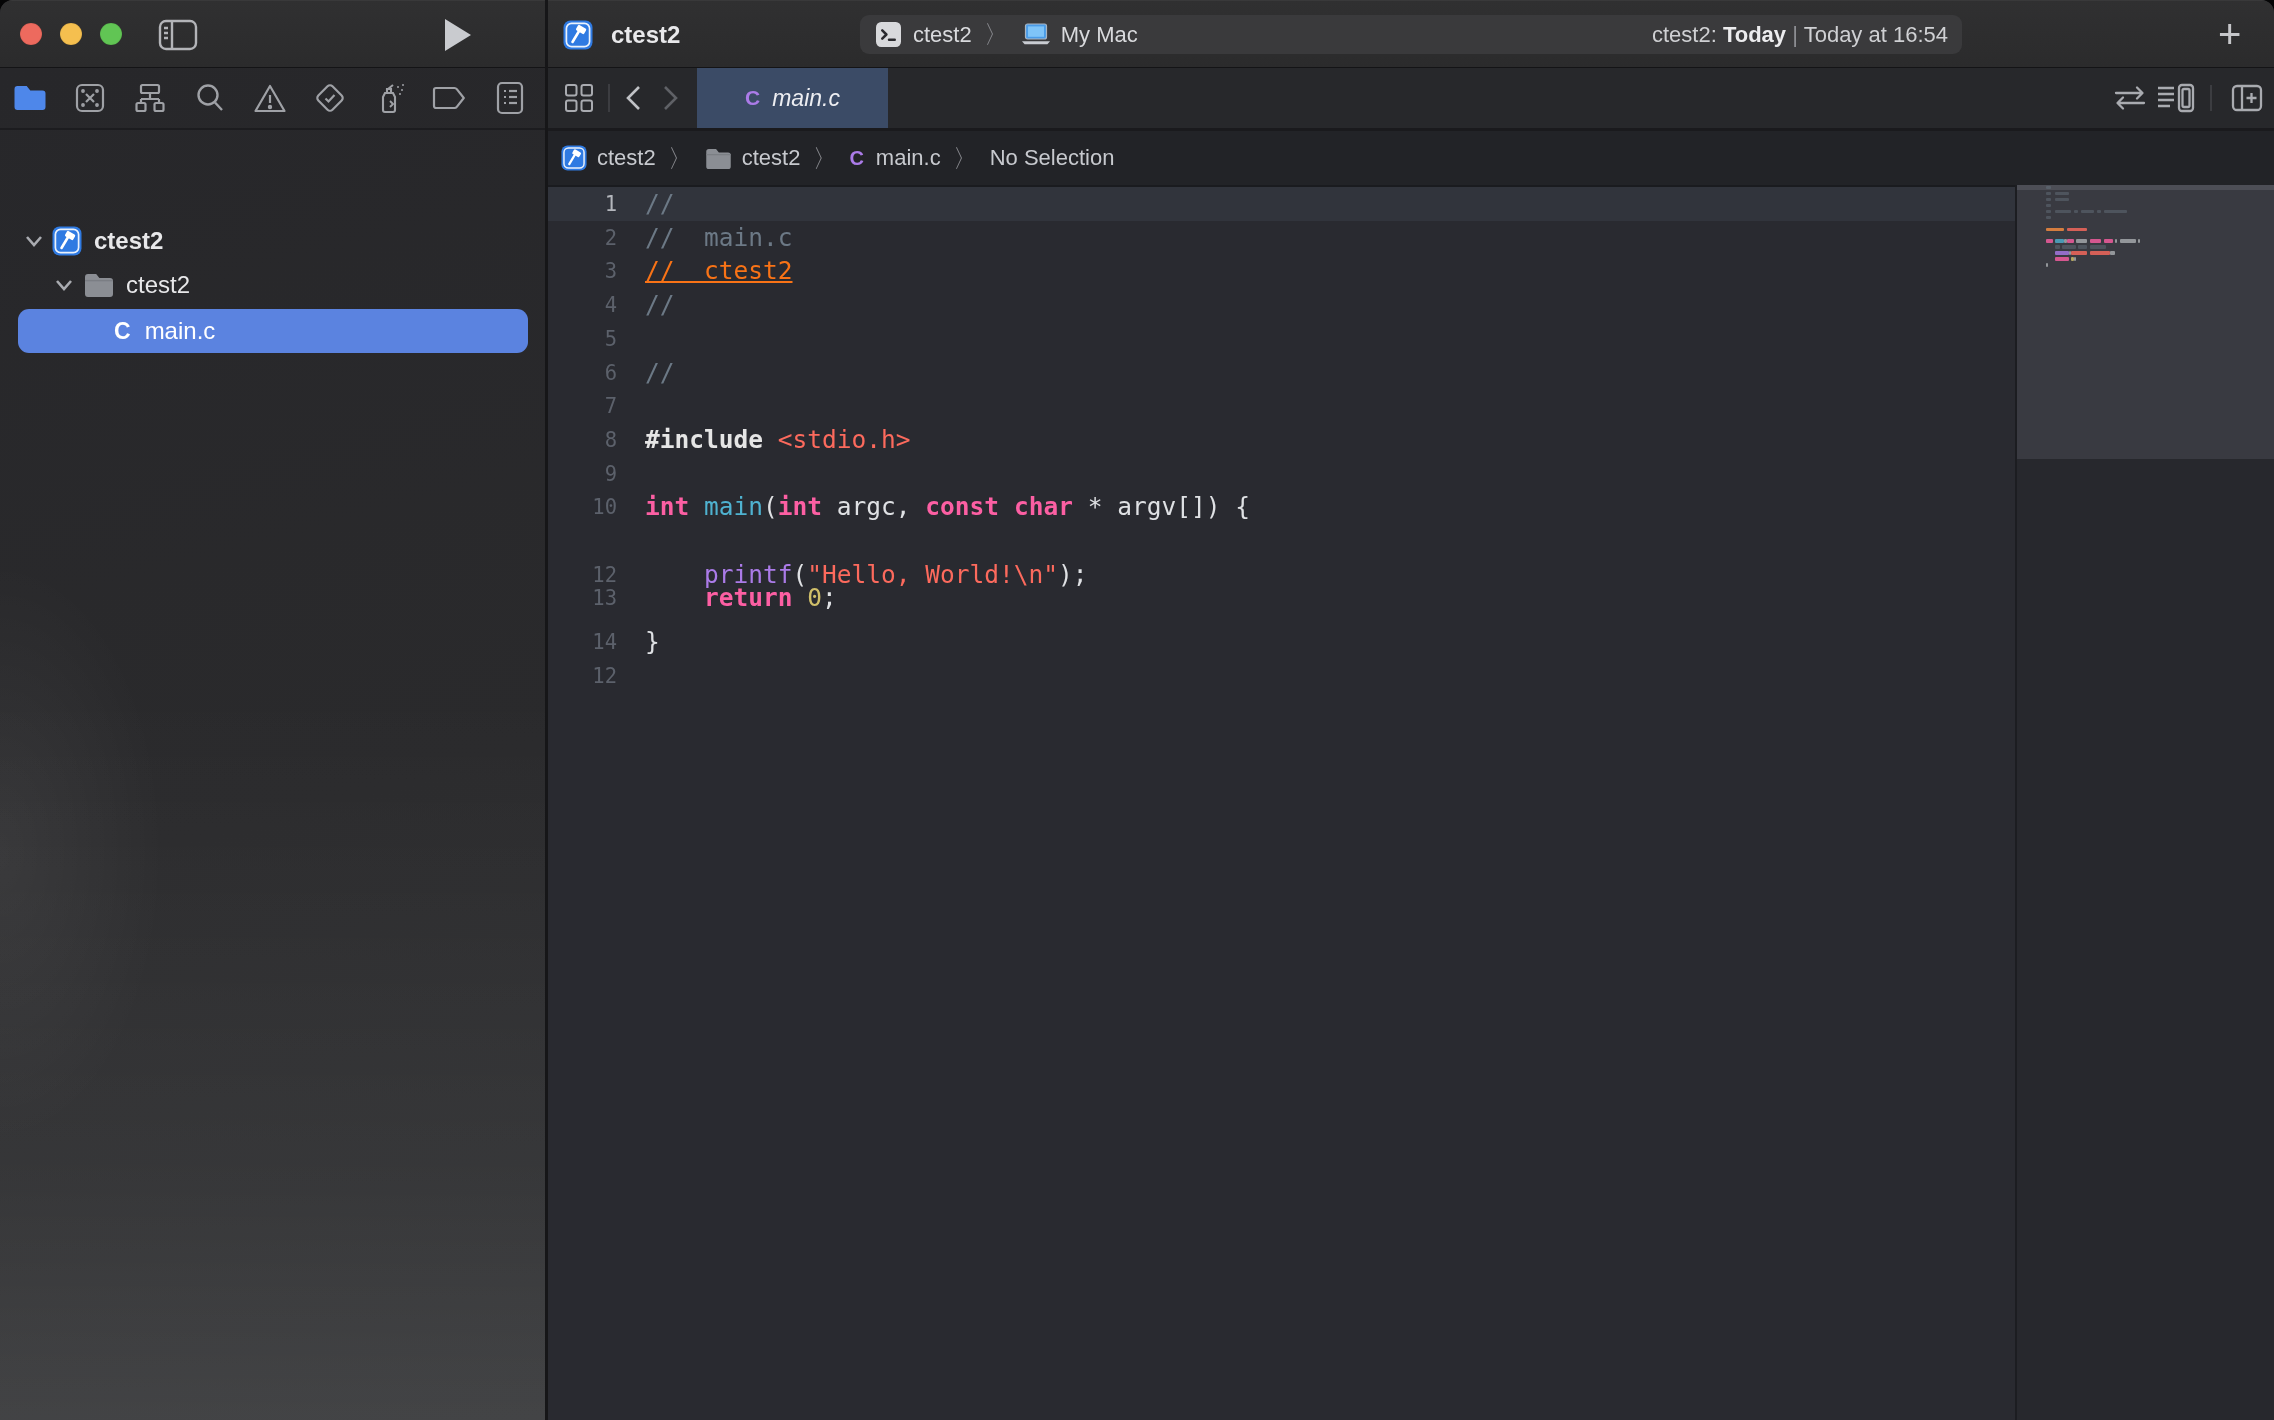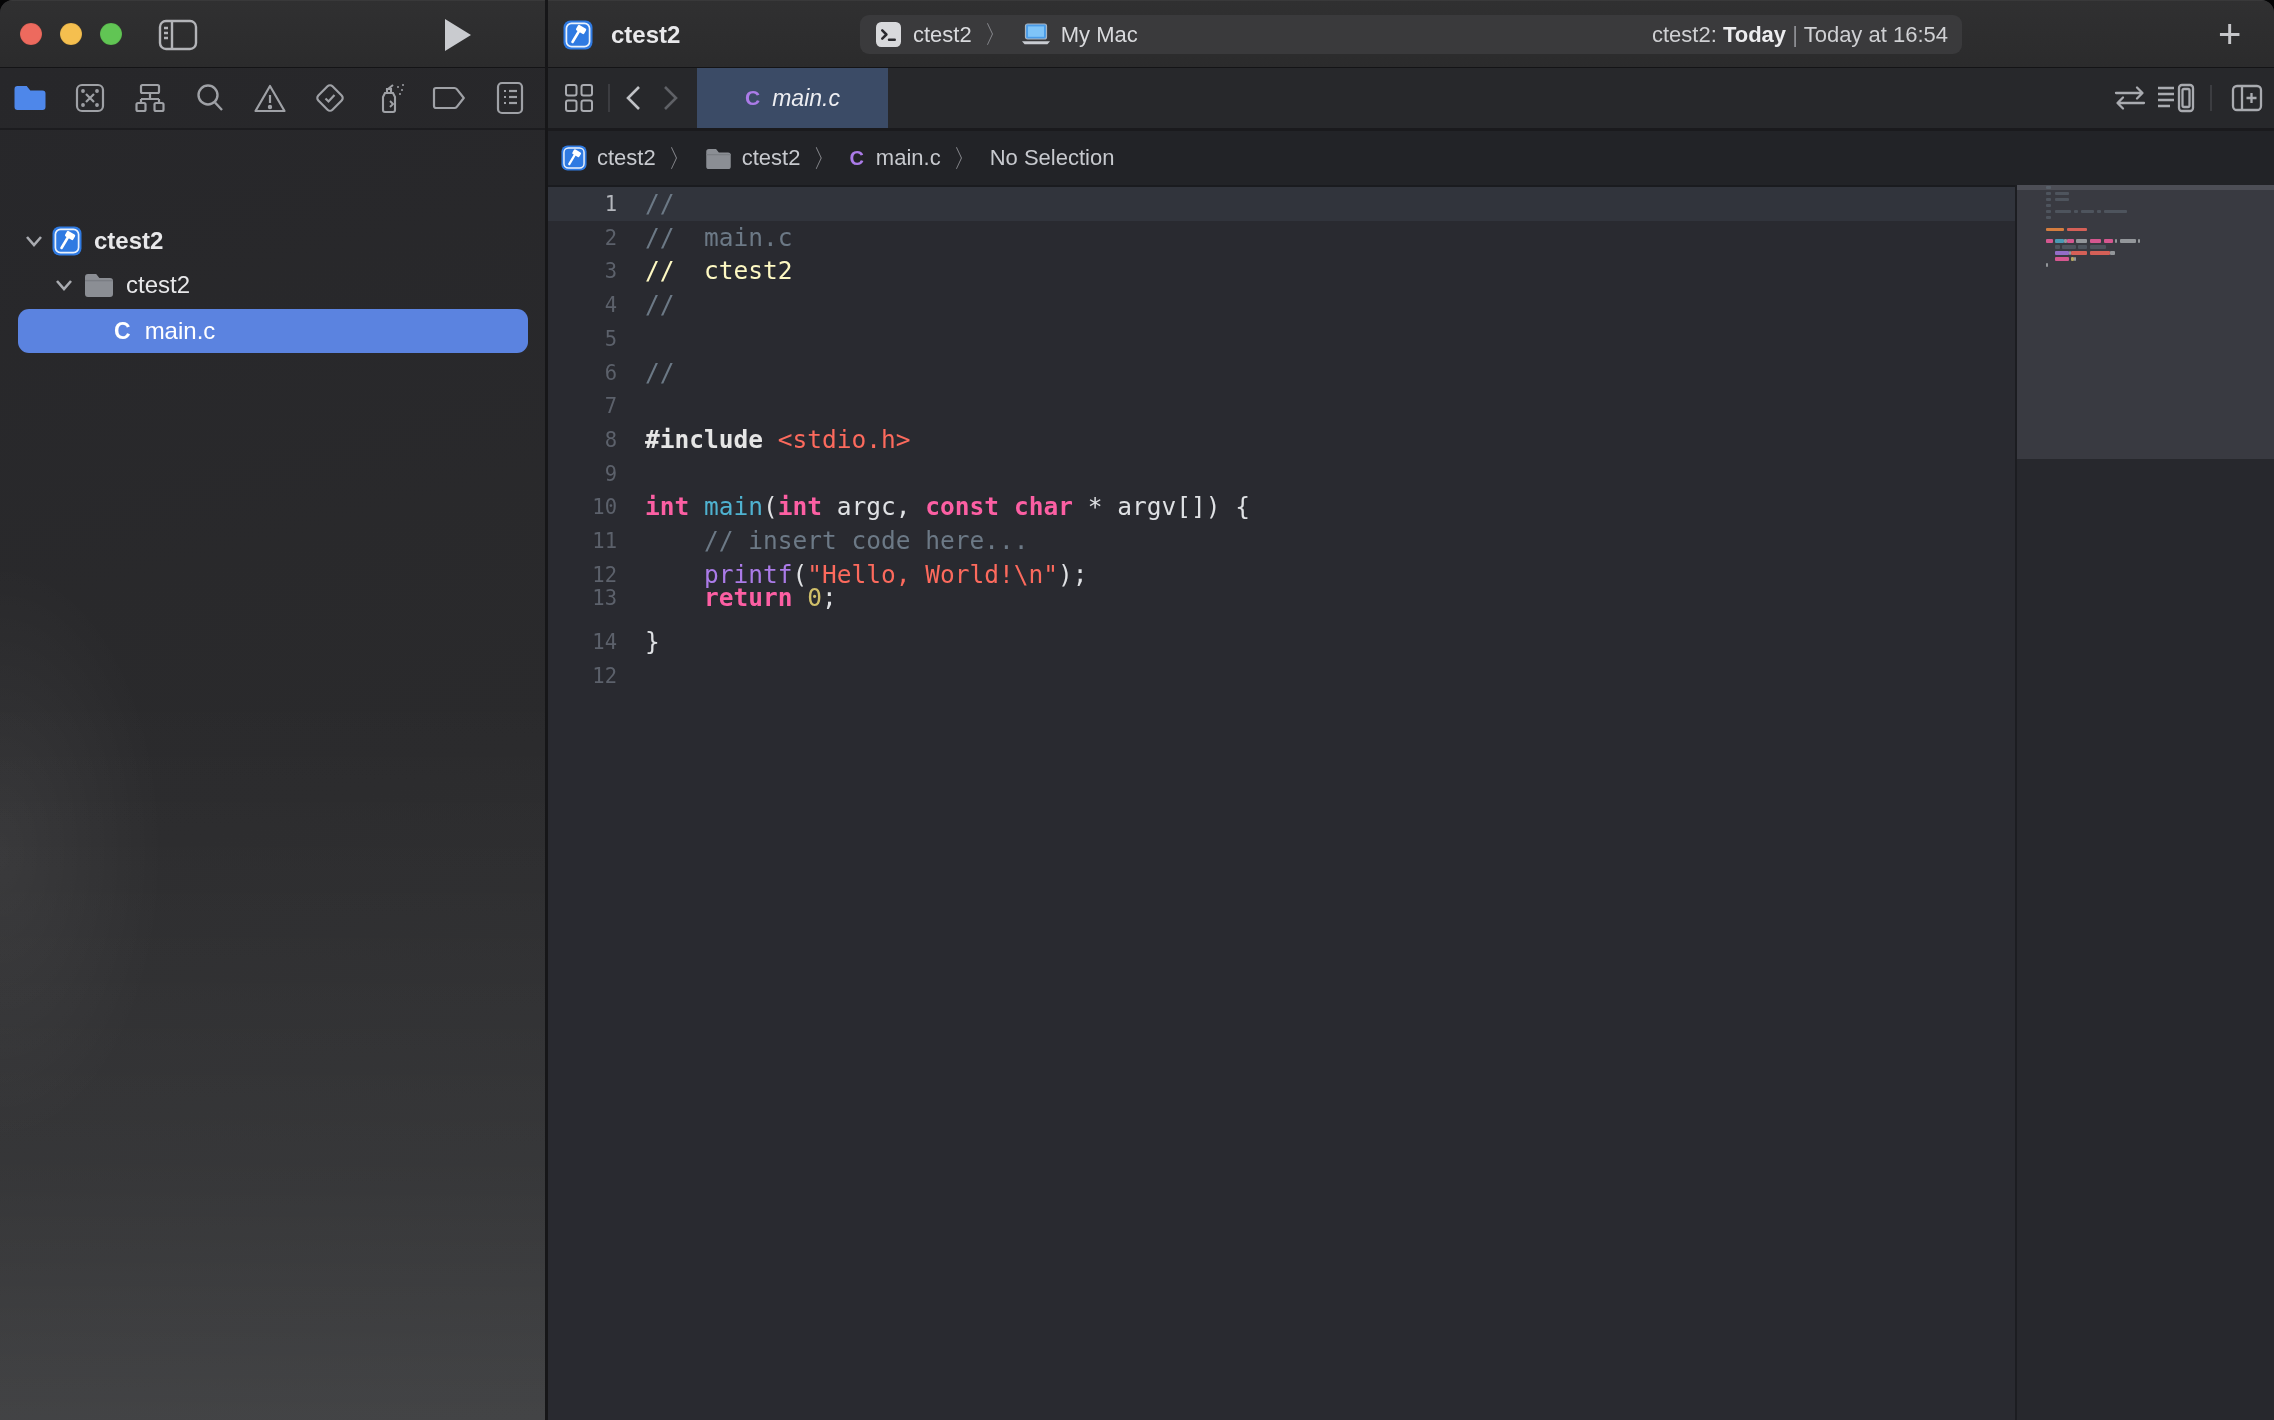--- a/index.html
+++ b/index.html
@@ -333,21 +333,21 @@
         <div class="code-row current" style="top: 0px;">
           <span class="gutter-num">1</span>
           <span class="code-text"><span class="tok-com" style="color: rgb(108, 121, 134);">//</span></span>
         </div>
         <div class="code-row" style="top: 33.7px;">
           <span class="gutter-num">2</span>
           <span class="code-text"><span class="tok-com" style="color: rgb(108, 121, 134);">//  main.c</span></span>
         </div>
         <div class="code-row" style="top: 67.4px;">
           <span class="gutter-num">3</span>
-          <span class="code-text"><span class="tok-com" style="color: #fef9c3;">//  ctest2</span></span>
+          <span class="code-text"><span class="tok-com" style="color: #f97316; text-decoration: underline;">//  ctest2</span></span>
         </div>
         <div class="code-row" style="top: 101.1px;">
           <span class="gutter-num">4</span>
           <span class="code-text"><span class="tok-com" style="color: rgb(108, 121, 134);">//</span></span>
         </div>
         <div class="code-row" style="top: 134.8px;">
           <span class="gutter-num">5</span>
         </div>
         <div class="code-row" style="top: 168.5px;">
           <span class="gutter-num">6</span>
@@ -361,24 +361,20 @@
           <span class="gutter-num">8</span>
           <span class="code-text"><span class="tok-pre" style="color: #e5e5e5;">#include</span><span class="tok-pl" style="color: rgb(223, 225, 228);"> </span><span class="tok-str" style="color: rgb(252, 106, 93);">&lt;stdio.h&gt;</span></span>
         </div>
         <div class="code-row" style="top: 269.6px;">
           <span class="gutter-num">9</span>
           <span class="code-text"></span>
         </div>
         <div class="code-row" style="top: 303.3px;">
           <span class="gutter-num">10</span>
           <span class="code-text"><span class="tok-kw" style="color: rgb(252, 95, 163);">int</span><span class="tok-pl" style="color: rgb(223, 225, 228);"> </span><span class="tok-decl" style="color: rgb(79, 178, 208);">main</span><span class="tok-pl" style="color: rgb(223, 225, 228);">(</span><span class="tok-kw" style="color: rgb(252, 95, 163);">int</span><span class="tok-pl" style="color: rgb(223, 225, 228);"> argc, </span><span class="tok-kw" style="color: rgb(252, 95, 163);">const</span><span class="tok-pl" style="color: rgb(223, 225, 228);"> </span><span class="tok-kw" style="color: rgb(252, 95, 163);">char</span><span class="tok-pl" style="color: rgb(223, 225, 228);"> * argv[]) {</span></span>
-        </div>
-        <div class="code-row" style="top: 337px;">
-          <span class="gutter-num">11</span>
-          <span class="code-text"><span class="tok-pl" style="color: rgb(223, 225, 228);">    </span><span class="tok-com" style="color: rgb(108, 121, 134);">// insert code here...</span></span>
         </div>
         <div class="code-row" style="top: 370.7px;">
           <span class="gutter-num">12</span>
           <span class="code-text"><span class="tok-pl" style="color: rgb(223, 225, 228);">    </span><span class="tok-fn" style="color: rgb(171, 123, 232);">printf</span><span class="tok-pl" style="color: rgb(223, 225, 228);">(</span><span class="tok-str" style="color: rgb(252, 106, 93);">"Hello, World!\n"</span><span class="tok-pl" style="color: rgb(223, 225, 228);">);</span></span>
         </div>
         <div class="code-row" style="top: 394px;">
           <span class="gutter-num">13</span>
           <span class="code-text"><span class="tok-pl" style="color: rgb(223, 225, 228);">    </span><span class="tok-kw" style="color: rgb(252, 95, 163);">return</span><span class="tok-pl" style="color: rgb(223, 225, 228);"> </span><span class="tok-num" style="color: rgb(208, 191, 105);">0</span><span class="tok-pl" style="color: rgb(223, 225, 228);">;</span></span>
         </div>
         <div class="code-row" style="top: 438.1px;">

